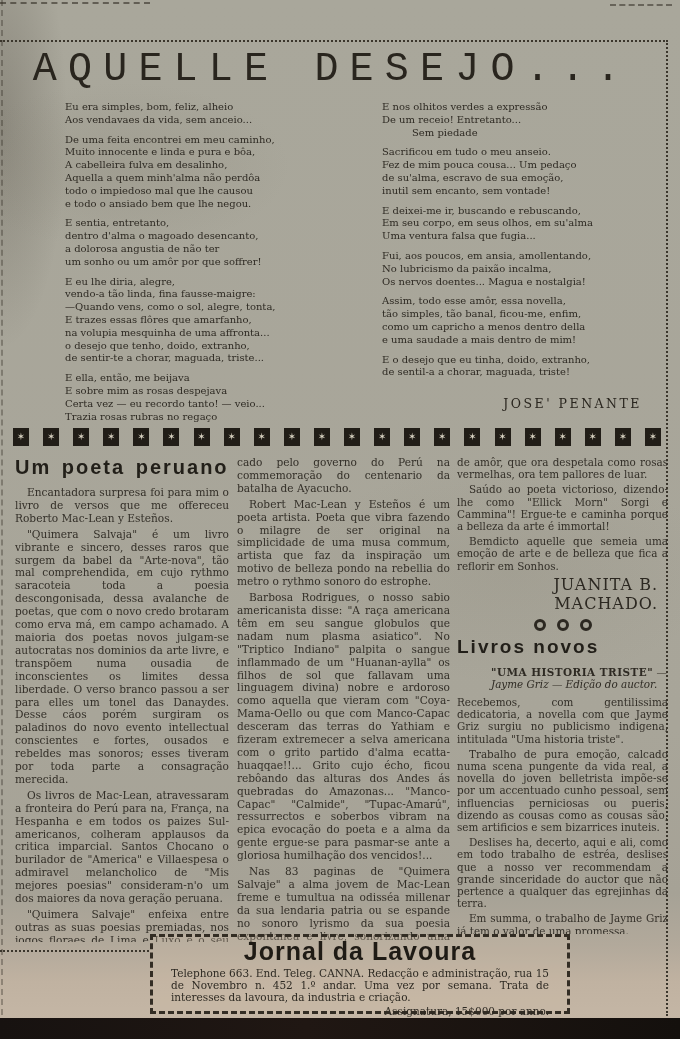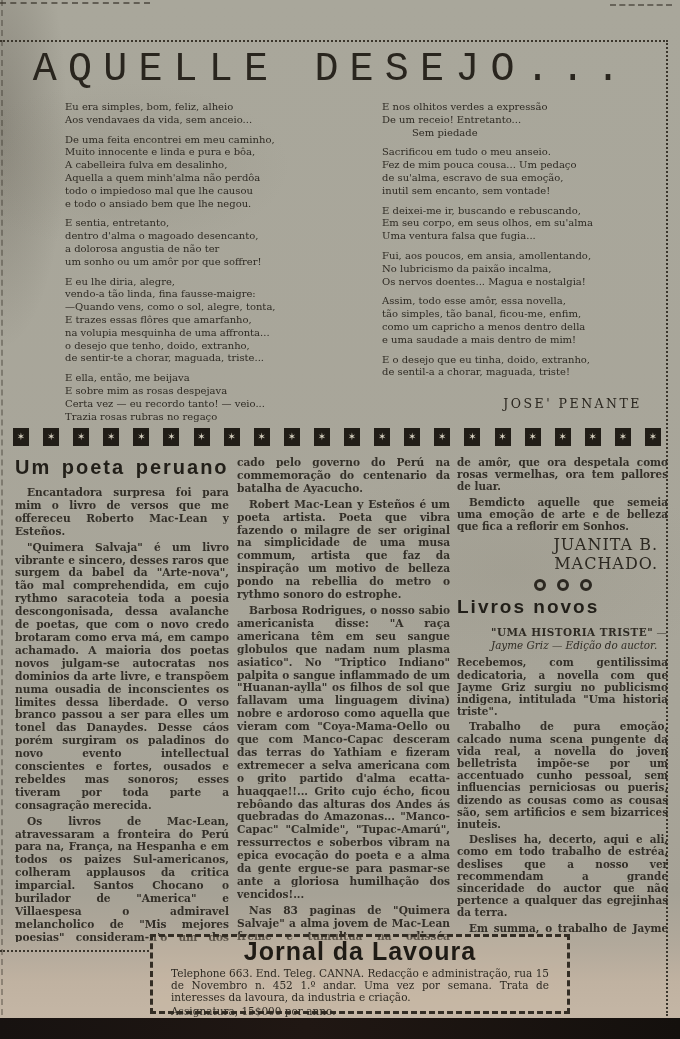--- a/index.html
+++ b/index.html
@@ -46,21 +46,21 @@
   .star-cell{
     width:16px;height:18px;background:#211d17;color:#d9d3c2;
     font-family:"DejaVu Sans",sans-serif;font-size:10px;line-height:18px;text-align:center;
   }
 
   
   .col{position:absolute;top:456px;overflow:hidden;}
   .col1{left:15px;width:214px;height:486px;}
   .col2{left:237px;width:213px;height:486px;}
   .col3{left:457px;width:211px;height:478px;}
-  .para{font-size:10.6px;line-height:12.9px;text-align:justify;text-indent:12px;margin:0 0 3px 0;color:#332f28;font-weight:bold;}
+  .para{font-size:10.6px;line-height:12.9px;text-align:justify;text-indent:12px;margin:0 0 3px 0;color:#332f28;}
   .col3 .para{font-size:10.4px;line-height:12.2px;}
   .cont > .para:first-child{text-indent:0;}
   .art-heading{
     font-family:"Liberation Sans","DejaVu Sans",sans-serif;font-weight:700;
     font-size:20px;letter-spacing:2px;word-spacing:3px;color:#221f19;margin:0 0 7px 0;white-space:nowrap;
   }
   .livros-heading{
     font-family:"Liberation Sans","DejaVu Sans",sans-serif;font-weight:700;
     font-size:19px;letter-spacing:2px;color:#221f19;text-align:left;margin:5px 0 8px 0;
   }
@@ -75,21 +75,21 @@
   .ad-box{
     position:absolute;left:150px;top:934px;width:420px;height:80px;
     border:3px dashed #332d24;background:rgba(208,192,170,0.28);
     box-sizing:border-box;padding:1px 18px 0 18px;
   }
   .ad-title{
     font-family:"Liberation Sans","DejaVu Sans",sans-serif;font-weight:700;
     font-size:25px;letter-spacing:1px;text-align:center;color:#1f1b15;margin:0;line-height:27px;
   }
   .ad-body{font-size:10.5px;line-height:12.2px;text-align:justify;margin:2px 0 0 0;color:#2e2a23;}
-  .ad-sub{font-size:10.5px;text-align:left;margin:1px 0 0 0;color:#2e2a23;}
+  .ad-sub{font-size:10.5px;text-align:right;margin:1px 0 0 0;color:#2e2a23;}
 </style>
 </head>
 <body>
 
 <div class="page">
 
   <div class="top-frag"></div>
   <div class="top-frag2"></div>
   <div class="left-edge"></div>
   <div class="poem-top-rule"></div>
@@ -185,20 +185,21 @@
   <div class="col col2 cont">
       <p class="para">cado pelo governo do Perú na commemoração do centenario da batalha de Ayacucho.</p>
       <p class="para">Robert Mac-Lean y Esteños é um poeta artista. Poeta que vibra fazendo o milagre de ser original na simplicidade de uma musa commum, artista que faz da inspiração um motivo de belleza pondo na rebellia do metro o rythmo sonoro do estrophe.</p>
       <p class="para">Barbosa Rodrigues, o nosso sabio americanista disse: "A raça americana têm em seu sangue globulos que nadam num plasma asiatico". No "Triptico Indiano" palpita o sangue inflammado de um "Huanan-aylla" os filhos de sol que fallavam uma linguagem divina) nobre e ardoroso como aquella que vieram com "Coya-Mama-Oello ou que com Manco-Capac desceram das terras do Yathiam e fizeram extremecer a selva americana com o grito partido d'alma ecatta-huaqqae!!... Grito cujo écho, ficou rebôando das alturas dos Andes ás quebradas do Amazonas... "Manco-Capac" "Calmide", "Tupac-Amarú", ressurrectos e soberbos vibram na epica evocação do poeta e a alma da gente ergue-se para pasmar-se ante a gloriosa humilhação dos vencidos!...</p>
       <p class="para">Nas 83 paginas de "Quimera Salvaje" a alma jovem de Mac-Lean freme e tumultua na odisséa millenar da sua lendaria patria ou se espande no sonoro lyrismo da sua poesia expontanea e livre, sonorizando uma queixa ou soltando um canto</p>
     </div>
 
   <div class="col col3">
     <div class="cont">
         <p class="para">de amôr, que ora despetala como rosas vermelhas, ora tem pallores de luar.</p>
+        <p class="para">Saúdo ao poeta victorioso, dizendo-lhe como "Ellick Morn" Sorgi e Cammina"! Ergue-te e caminha porque a belleza da arte é immortal!</p>
         <p class="para">Bemdicto aquelle que semeia uma emoção de arte e de belleza que fica a reflorir em Sonhos.</p>
       </div>
     <div class="article-author">JUANITA B. MACHADO.</div>
     <div class="circles">
         <span class="circle"></span>
         <span class="circle"></span>
         <span class="circle"></span>
       </div>
     <div class="livros-heading">Livros novos</div>
     <div class="review">

